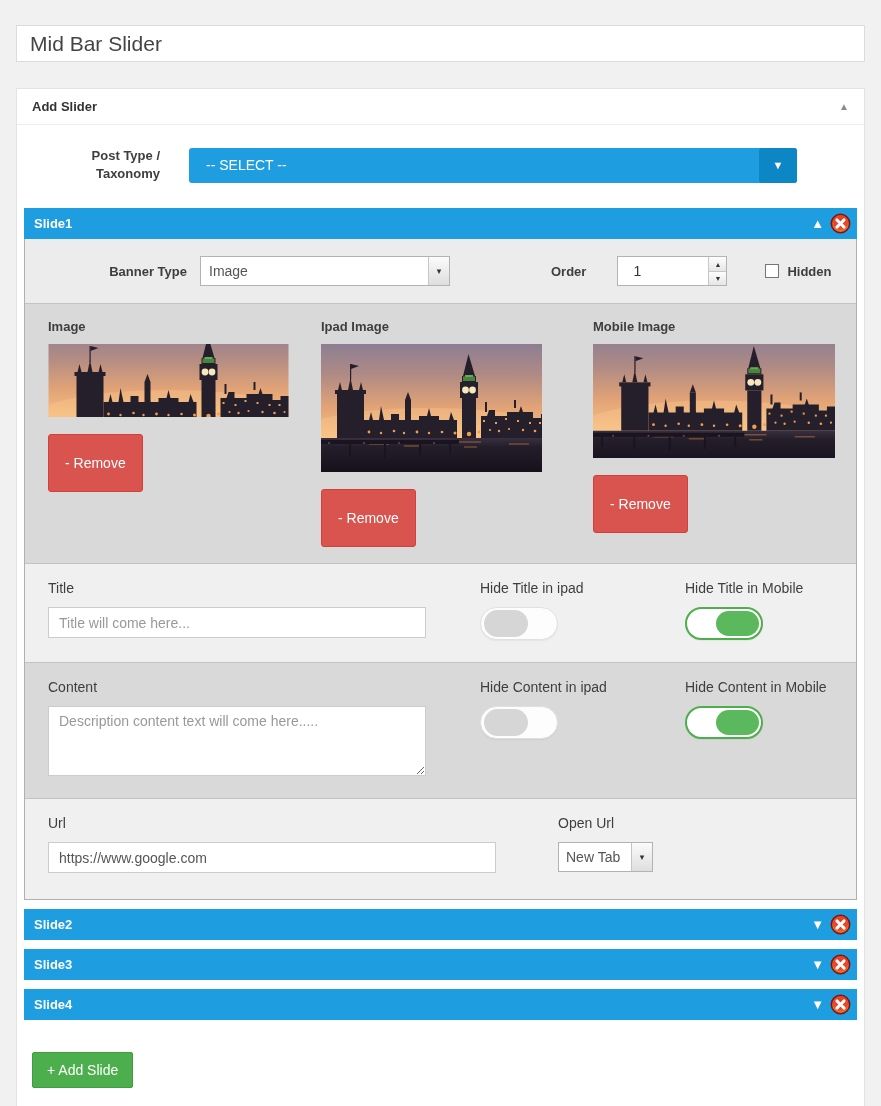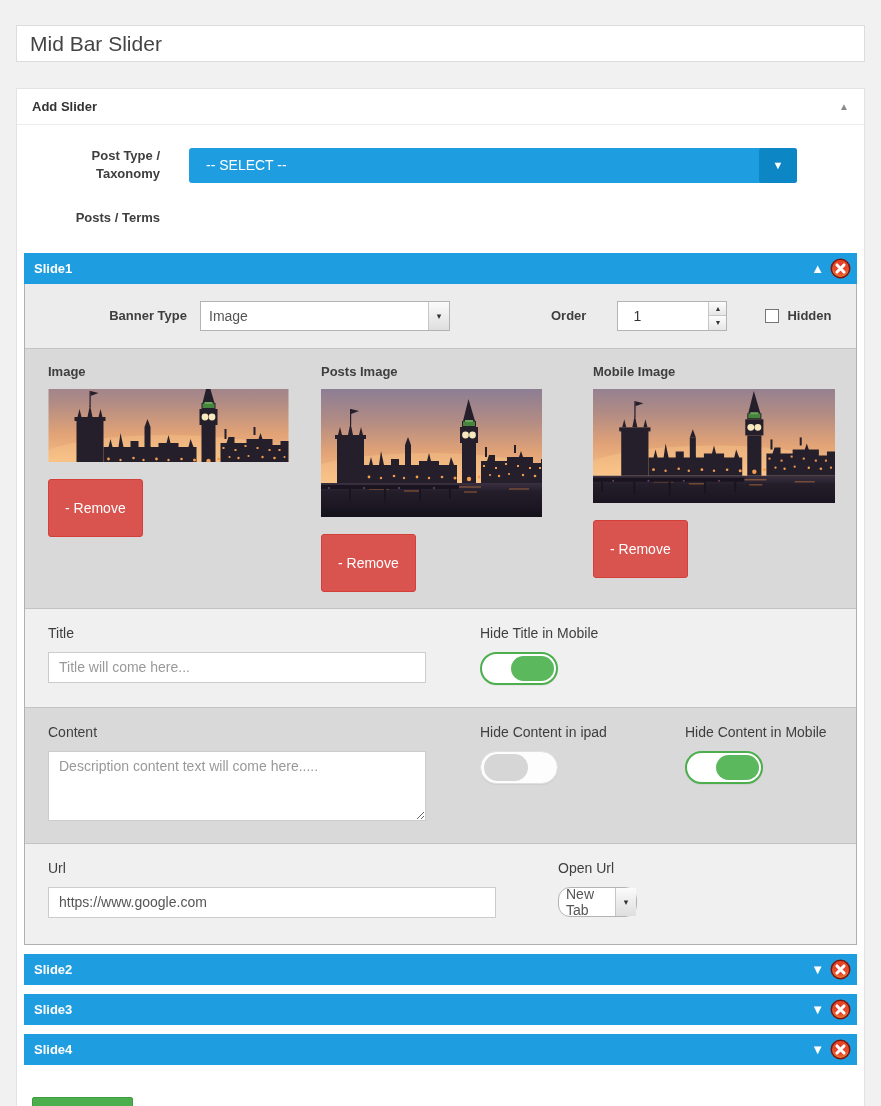--- a/index.html
+++ b/index.html
@@ -132,21 +132,21 @@
     border:1px solid #e0e0e0; position:relative; margin-top:11px; cursor:pointer;
     box-shadow:0 1px 1px rgba(0,0,0,.05);
   }
   .toggle .knob {
     position:absolute; left:3px; top:2px; width:44px; height:27px;
     border-radius:14px; background:#d6d6d6;
   }
   .toggle.on { border:2px solid #4cae4c; background:#fff; }
   .toggle.on .knob { left:auto; right:2px; top:2px; width:43px; height:25px; background:#5cb85c; }
 
-  .small-select { width:79px; margin-left:0;border-radius:12px; }
+  .small-select { width:95px; margin-left:0; }
   .small-select .win-select-text { padding-left:7px; }
 
   .add-btn {
     margin:23px 0 0 8px; display:inline-block; background:#4cae4c; border:1px solid #3f9c3f;
     color:#fff; font-size:14px; padding:9px 14px; border-radius:2px; cursor:pointer;
   }
 
   .defs-svg { position:absolute; width:0; height:0; }
 </style>
 </head>
@@ -267,23 +267,20 @@
     <div class="panel-body">
 
       <div class="field-row">
         <div class="label-col">Post Type / Taxonomy</div>
         <div class="blue-select">
           <span class="blue-select-text">-- SELECT --</span>
           <span class="blue-select-arrow">▼</span>
         </div>
       </div>
 
-      <div class="field-row posts-terms-row">
-        <div class="label-col">Posts / Terms</div>
-      </div>
 
       <div class="slides">
 
         <div class="slide">
           <div class="slide-bar">
             <span class="slide-title">Slide1</span>
             <span class="caret">▲</span>
             <svg class="close-btn" viewBox="0 0 21 21">
                 <use href="#close-glyph"></use>
               </svg>
@@ -313,21 +310,21 @@
               <div class="img-col">
                 <span class="img-lbl">Image</span>
                 <span class="img-frame">
                   <svg width="241" height="73" viewBox="0 20 240 73">
                       <use href="#scene"></use>
                     </svg>
                 </span>
                 <span class="remove-btn">- Remove</span>
               </div>
               <div class="img-col img-col-2">
-                <span class="img-lbl">Posts Image</span>
+                <span class="img-lbl">Ipad Image</span>
                 <span class="img-frame">
                   <svg width="221" height="128" viewBox="12 2 221 128">
                       <use href="#scene"></use>
                     </svg>
                 </span>
                 <span class="remove-btn">- Remove</span>
               </div>
               <div class="img-col img-col-3">
                 <span class="img-lbl">Mobile Image</span>
                 <span class="img-frame">
@@ -336,20 +333,26 @@
                     </svg>
                 </span>
                 <span class="remove-btn">- Remove</span>
               </div>
             </div>
 
             <div class="row-fields row-title">
               <div class="col-a">
                 <span class="fld-lbl">Title</span>
                 <input class="text-input" type="text" placeholder="Title will come here..." style="">
+              </div>
+              <div class="col-b">
+                <span class="fld-lbl">Hide Title in ipad</span>
+                <div class="toggle">
+                  <span class="knob"></span>
+                </div>
               </div>
               <div class="col-c">
                 <span class="fld-lbl">Hide Title in Mobile</span>
                 <div class="toggle on">
                   <span class="knob"></span>
                 </div>
               </div>
             </div>
 
             <div class="row-fields row-content">

